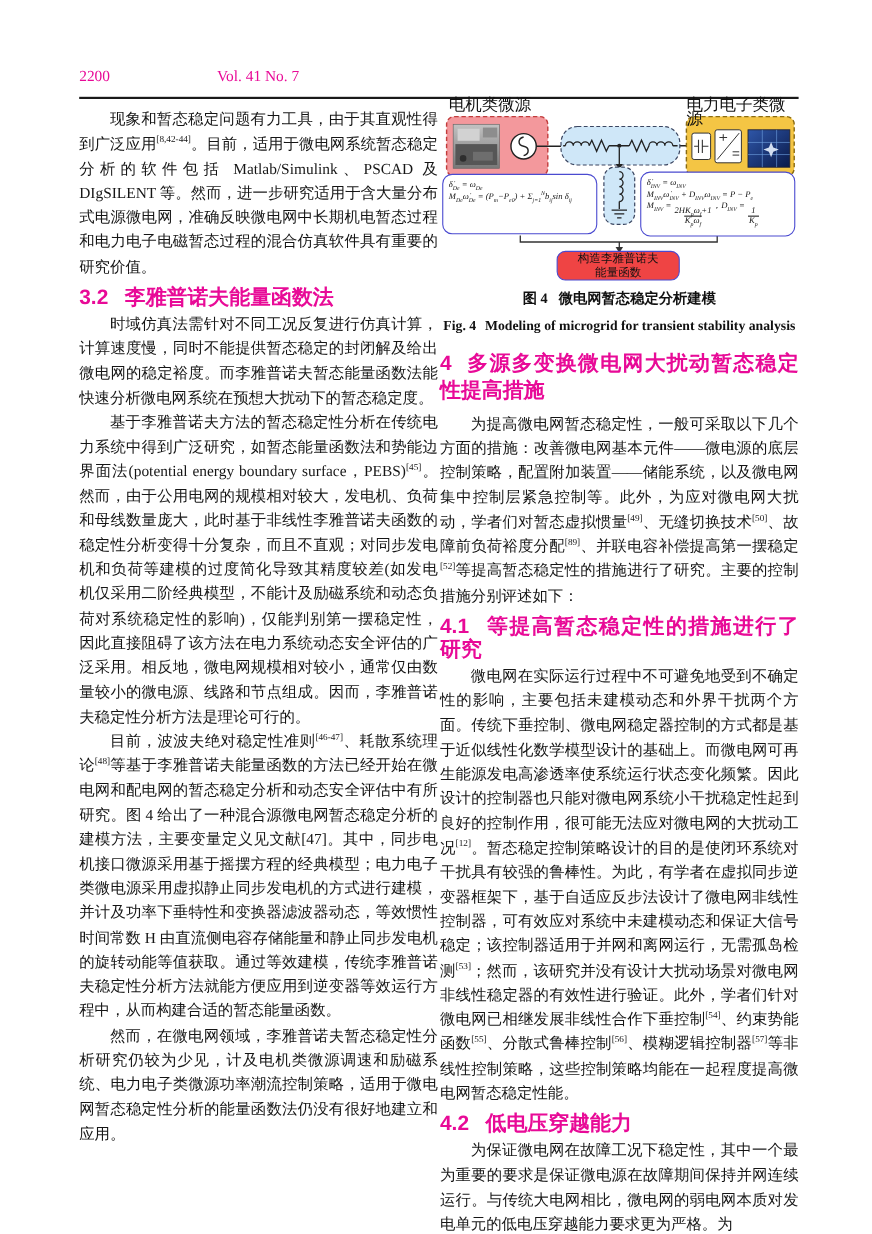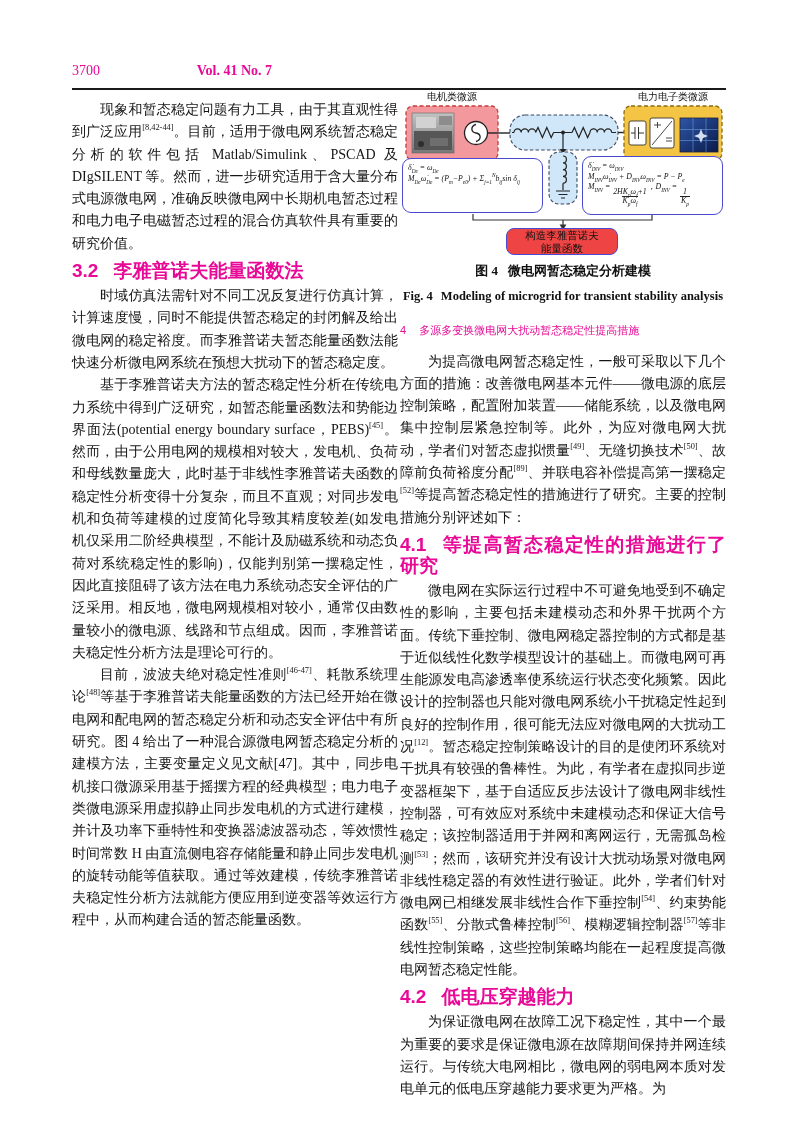--- a/index.html
+++ b/index.html
@@ -3,39 +3,39 @@
 <meta charset="utf-8">
 <style>
   html,body{margin:0;padding:0;background:#ffffff;}
   .page{position:relative;width:793px;height:1122px;background:#fff;overflow:hidden;
         font-family:"Liberation Serif","DejaVu Serif",serif;color:#151515;}
   
   .header{position:absolute;left:72px;top:63px;width:654px;display:flex;align-items:baseline;
           font-size:14px;color:var(--accent);}
   .header .pg{width:90px;}
   .header .ht{flex:1;text-align:center;font-weight:bold;}
-  .header .vol{width:110px;text-align:right;font-weight:bold;}
+  .header .vol{width:110px;text-align:right;}
   .rule{position:absolute;left:72px;top:88px;width:654px;border-top:2px solid #1a1a1a;}
   
   .col{position:absolute;width:326px;font-size:14px;line-height:22.3px;text-align:justify;}
   .col-left{left:72px;top:99px;}
   .col-right{left:400px;top:92px;}
   p.body{margin:0;text-indent:2em;}
   p.body sup{font-size:0.6em;line-height:0;}
   .h-sub{font-family:"Liberation Sans","DejaVu Sans",sans-serif;font-weight:bold;
          font-size:19px;color:var(--accent);margin:5px 0 4px;line-height:21px;}
   .h-sub .h-num{margin-right:15px;}
-  .h-main{font-family:"Liberation Sans","DejaVu Sans",sans-serif;font-weight:normal;
-          font-size:11px;color:var(--accent);line-height:25px;margin:10px 0 8px;}
+  .h-main{font-family:"Liberation Sans","DejaVu Sans",sans-serif;font-weight:bold;
+          font-size:19px;color:var(--accent);line-height:25px;margin:10px 0 8px;}
   .h-main .h-num{margin-right:13px;}
   
   figure{margin:0 0 4px 0;}
   .fig-canvas{position:relative;width:326px;height:164px;}
   .fig-canvas svg{position:absolute;left:0;top:0;}
-  .fig-label{position:absolute;font-size:10px;line-height:13px;text-align:center;color:#111;}
+  .fig-label{position:absolute;font-size:15px;line-height:13px;text-align:left;color:#111;}
   .lab-machine{left:8px;top:-2px;width:88px;}
   .lab-pe{left:224px;top:-2px;width:98px;}
   .eq-box{position:absolute;background:#fff;border:1.4px solid #4a4ad0;border-radius:9px;
           font-size:7.8px;line-height:10.5px;font-style:italic;color:#111;padding:4px 5px;
           font-family:"Liberation Serif","DejaVu Serif",serif;}
   .eq-left{left:2px;top:66px;width:129px;height:45px;}
   .eq-right{left:182px;top:64px;width:129px;height:49px;}
   .eq-box sub,.eq-box sup{font-size:0.68em;line-height:0;}
   .frac{display:inline-flex;flex-direction:column;align-items:center;vertical-align:-0.6em;
         line-height:1.05;margin:0 1px;}
@@ -47,33 +47,34 @@
   .cap-cn .cl{margin-right:10px;}
   .cap-en{text-align:center;font-weight:bold;font-size:12.5px;margin-top:3px;color:#111;}
   .cap-en .cl{margin-right:8px;}
 </style>
 </head>
 <body>
 
 <div class="page">
 
   <div class="header">
-    <span class="pg">3700</span>
+    <span class="pg">2200</span>
     <span class="vol">Vol. 41 No. 7</span>
   </div>
   <div class="rule"></div>
 
   <div class="col col-left">
     <p class="body">现象和暂态稳定问题有力工具，由于其直观性得到广泛应用<sup>[8,42-44]</sup>。目前，适用于微电网系统暂态稳定分析的软件包括 Matlab/Simulink、PSCAD 及 DIgSILENT 等。然而，进一步研究适用于含大量分布式电源微电网，准确反映微电网中长期机电暂态过程和电力电子电磁暂态过程的混合仿真软件具有重要的研究价值。</p>
     <div class="h-sub">
       <span class="h-num">3.2</span><span>李雅普诺夫能量函数法</span>
     </div>
     <p class="body">时域仿真法需针对不同工况反复进行仿真计算，计算速度慢，同时不能提供暂态稳定的封闭解及给出微电网的稳定裕度。而李雅普诺夫暂态能量函数法能快速分析微电网系统在预想大扰动下的暂态稳定度。</p>
     <p class="body">基于李雅普诺夫方法的暂态稳定性分析在传统电力系统中得到广泛研究，如暂态能量函数法和势能边界面法(potential energy boundary surface，PEBS)<sup>[45]</sup>。然而，由于公用电网的规模相对较大，发电机、负荷和母线数量庞大，此时基于非线性李雅普诺夫函数的稳定性分析变得十分复杂，而且不直观；对同步发电机和负荷等建模的过度简化导致其精度较差(如发电机仅采用二阶经典模型，不能计及励磁系统和动态负荷对系统稳定性的影响)，仅能判别第一摆稳定性，因此直接阻碍了该方法在电力系统动态安全评估的广泛采用。相反地，微电网规模相对较小，通常仅由数量较小的微电源、线路和节点组成。因而，李雅普诺夫稳定性分析方法是理论可行的。</p>
     <p class="body">目前，波波夫绝对稳定性准则<sup>[46-47]</sup>、耗散系统理论<sup>[48]</sup>等基于李雅普诺夫能量函数的方法已经开始在微电网和配电网的暂态稳定分析和动态安全评估中有所研究。图 4 给出了一种混合源微电网暂态稳定分析的建模方法，主要变量定义见文献[47]。其中，同步电机接口微源采用基于摇摆方程的经典模型；电力电子类微电源采用虚拟静止同步发电机的方式进行建模，并计及功率下垂特性和变换器滤波器动态，等效惯性时间常数 H 由直流侧电容存储能量和静止同步发电机的旋转动能等值获取。通过等效建模，传统李雅普诺夫稳定性分析方法就能方便应用到逆变器等效运行方程中，从而构建合适的暂态能量函数。</p>
+    <p class="body">然而，在微电网领域，李雅普诺夫暂态稳定性分析研究仍较为少见，计及电机类微源调速和励磁系统、电力电子类微源功率潮流控制策略，适用于微电网暂态稳定性分析的能量函数法仍没有很好地建立和应用。</p>
   </div>
 
   <div class="col col-right">
 
     <figure>
       <div class="fig-canvas">
         <svg width="326" height="164" viewBox="0 0 326 164">
           <defs>
             <linearGradient id="genGrad" x1="0" y1="0" x2="0" y2="1">
               <stop offset="0" stop-color="#c2c2c2"></stop>

